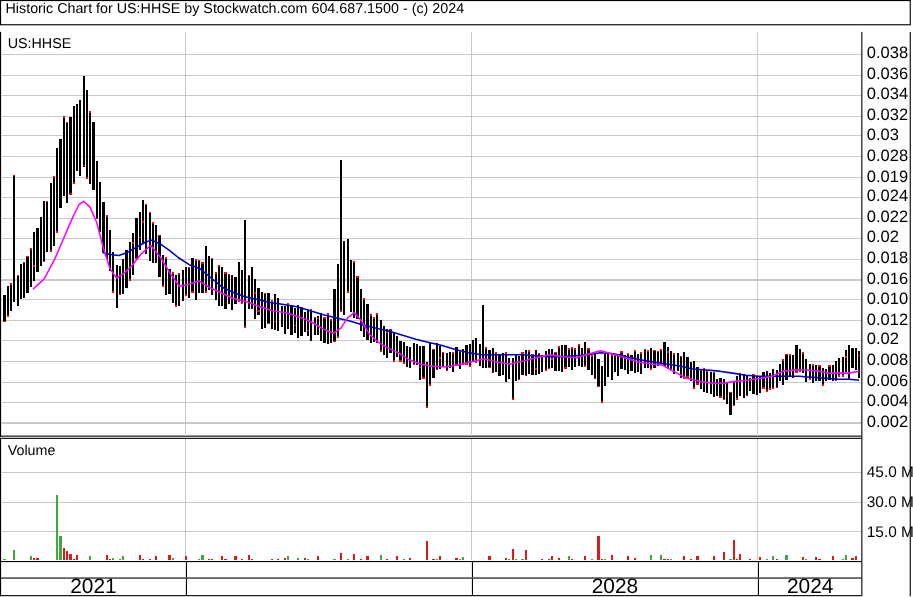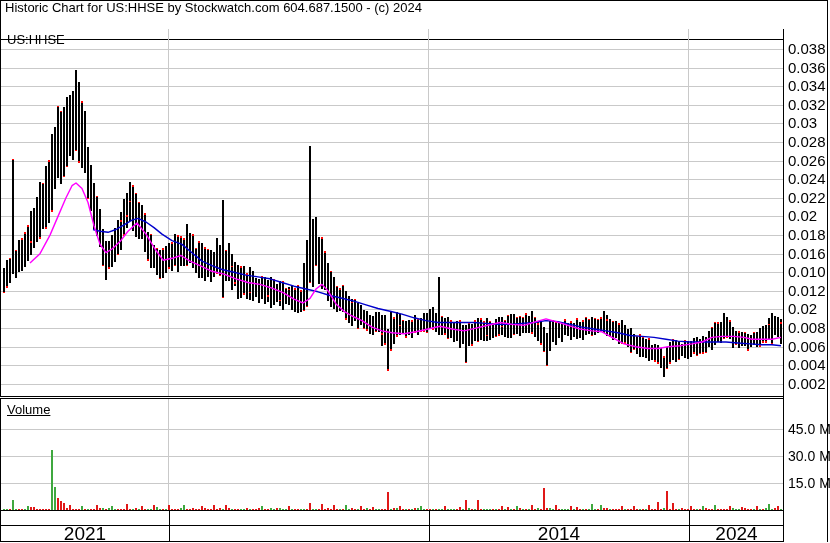--- a/index.html
+++ b/index.html
@@ -1,19 +1,19 @@
 <!DOCTYPE html>
 <html><head>
 <meta charset="utf-8">
 <style>
   html,body{margin:0;padding:0;background:#fff;}
   #root{position:relative;width:830px;height:543px;background:#fff;overflow:hidden;
         font-family:"Liberation Sans","DejaVu Sans",sans-serif;color:#000;}
   .abs{position:absolute;}
-  #header{left:0;top:0;width:828px;height:40px;border:1px solid #000;box-sizing:border-box;
+  #header{left:0;top:0;width:828px;height:23px;border:1px solid #000;box-sizing:border-box;
           background:#fff;}
   #title-line{position:absolute;left:4px;top:0px;font-size:13px;line-height:14px;white-space:pre;}
   #quote-line{position:absolute;left:4px;top:13px;font-size:13px;line-height:14px;white-space:pre;}
   #price-border{left:0;top:29px;width:784px;height:368px;border-left:1px solid #000;
                 border-bottom:1px solid #000;box-sizing:border-box;}
   #volume-border{left:0;top:398px;width:784px;height:113px;border-left:1px solid #000;
                  border-top:1px solid #000;border-bottom:1px solid #000;box-sizing:border-box;}
   #month-row{left:0;top:511px;width:784px;height:15px;border-left:1px solid #000;
              border-bottom:1px solid #000;box-sizing:border-box;}
   #year-row{left:0;top:526px;width:784px;height:16px;border-left:1px solid #000;
@@ -784,45 +784,45 @@
         <rect x="759" y="109.7" width="2" height="0.8" fill="#3fa83f"></rect>
         <rect x="762" y="109.7" width="2" height="0.8" fill="#e01818"></rect>
         <rect x="765" y="109.2" width="2" height="1.3" fill="#3fa83f"></rect>
         <rect x="768" y="105.1" width="2" height="5.4" fill="#3fa83f"></rect>
         <rect x="771" y="109.7" width="2" height="0.8" fill="#3fa83f"></rect>
         <rect x="774" y="108.6" width="2" height="1.9" fill="#e01818"></rect>
         <rect x="777" y="106.6" width="2" height="3.9" fill="#e01818"></rect>
         <rect x="780" y="109.7" width="2" height="0.8" fill="#3fa83f"></rect>
       </g>
     </svg>
-  <div class="abs panel-label" style="left:7px;top:403px;text-decoration:underline;">Volume</div>
+  <div class="abs panel-label" style="left:7px;top:403px;">Volume</div>
 
   <div id="month-row" class="abs">
       <div class="row-divider" style="left: 168px;"></div>
       <div class="row-divider" style="left: 428px;"></div>
       <div class="row-divider" style="left: 688px;"></div>
     </div>
   <div id="year-row" class="abs">
       <div class="row-divider" style="left: 168px;"></div>
       <div class="row-divider" style="left: 428px;"></div>
       <div class="row-divider" style="left: 688px;"></div>
       <div class="year-cell" style="left: 0px; width: 168px;">2021</div>
-      <div class="year-cell" style="left: 428px; width: 260px;">2014</div>
+      <div class="year-cell" style="left: 428px; width: 260px;">2028</div>
       <div class="year-cell" style="left: 688px; width: 95px;">2024</div>
     </div>
 
   <div id="right-axis" class="abs">
     <div id="price-ticks">
         <div class="price-tick" style="top: 12px;">0.038</div>
         <div class="price-tick" style="top: 30.605px;">0.036</div>
         <div class="price-tick" style="top: 49.21px;">0.034</div>
         <div class="price-tick" style="top: 67.815px; text-align: right;">0.032</div>
         <div class="price-tick" style="top: 86.42px;">0.03</div>
         <div class="price-tick" style="top: 105.025px;">0.028</div>
-        <div class="price-tick" style="top: 123.63px;">0.026</div>
+        <div class="price-tick" style="top: 123.63px;">0.019</div>
         <div class="price-tick" style="top: 142.235px;">0.024</div>
         <div class="price-tick" style="top: 160.84px;">0.022</div>
         <div class="price-tick" style="top: 179.445px;">0.02</div>
         <div class="price-tick" style="top: 198.05px;">0.018</div>
         <div class="price-tick" style="top: 216.655px;">0.016</div>
         <div class="price-tick" style="top: 235.26px;">0.010</div>
         <div class="price-tick" style="top: 253.865px;">0.012</div>
         <div class="price-tick" style="top: 272.47px;">0.02</div>
         <div class="price-tick" style="top: 291.075px;">0.008</div>
         <div class="price-tick" style="top: 309.68px;">0.006</div>

